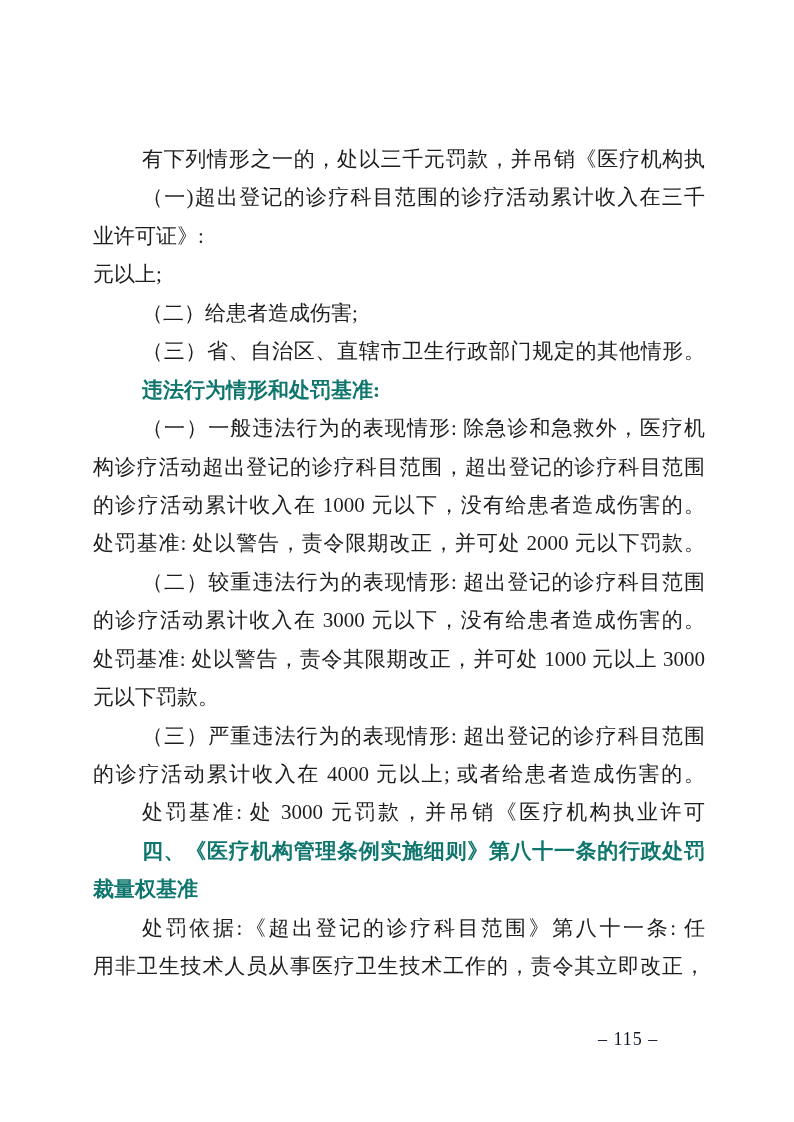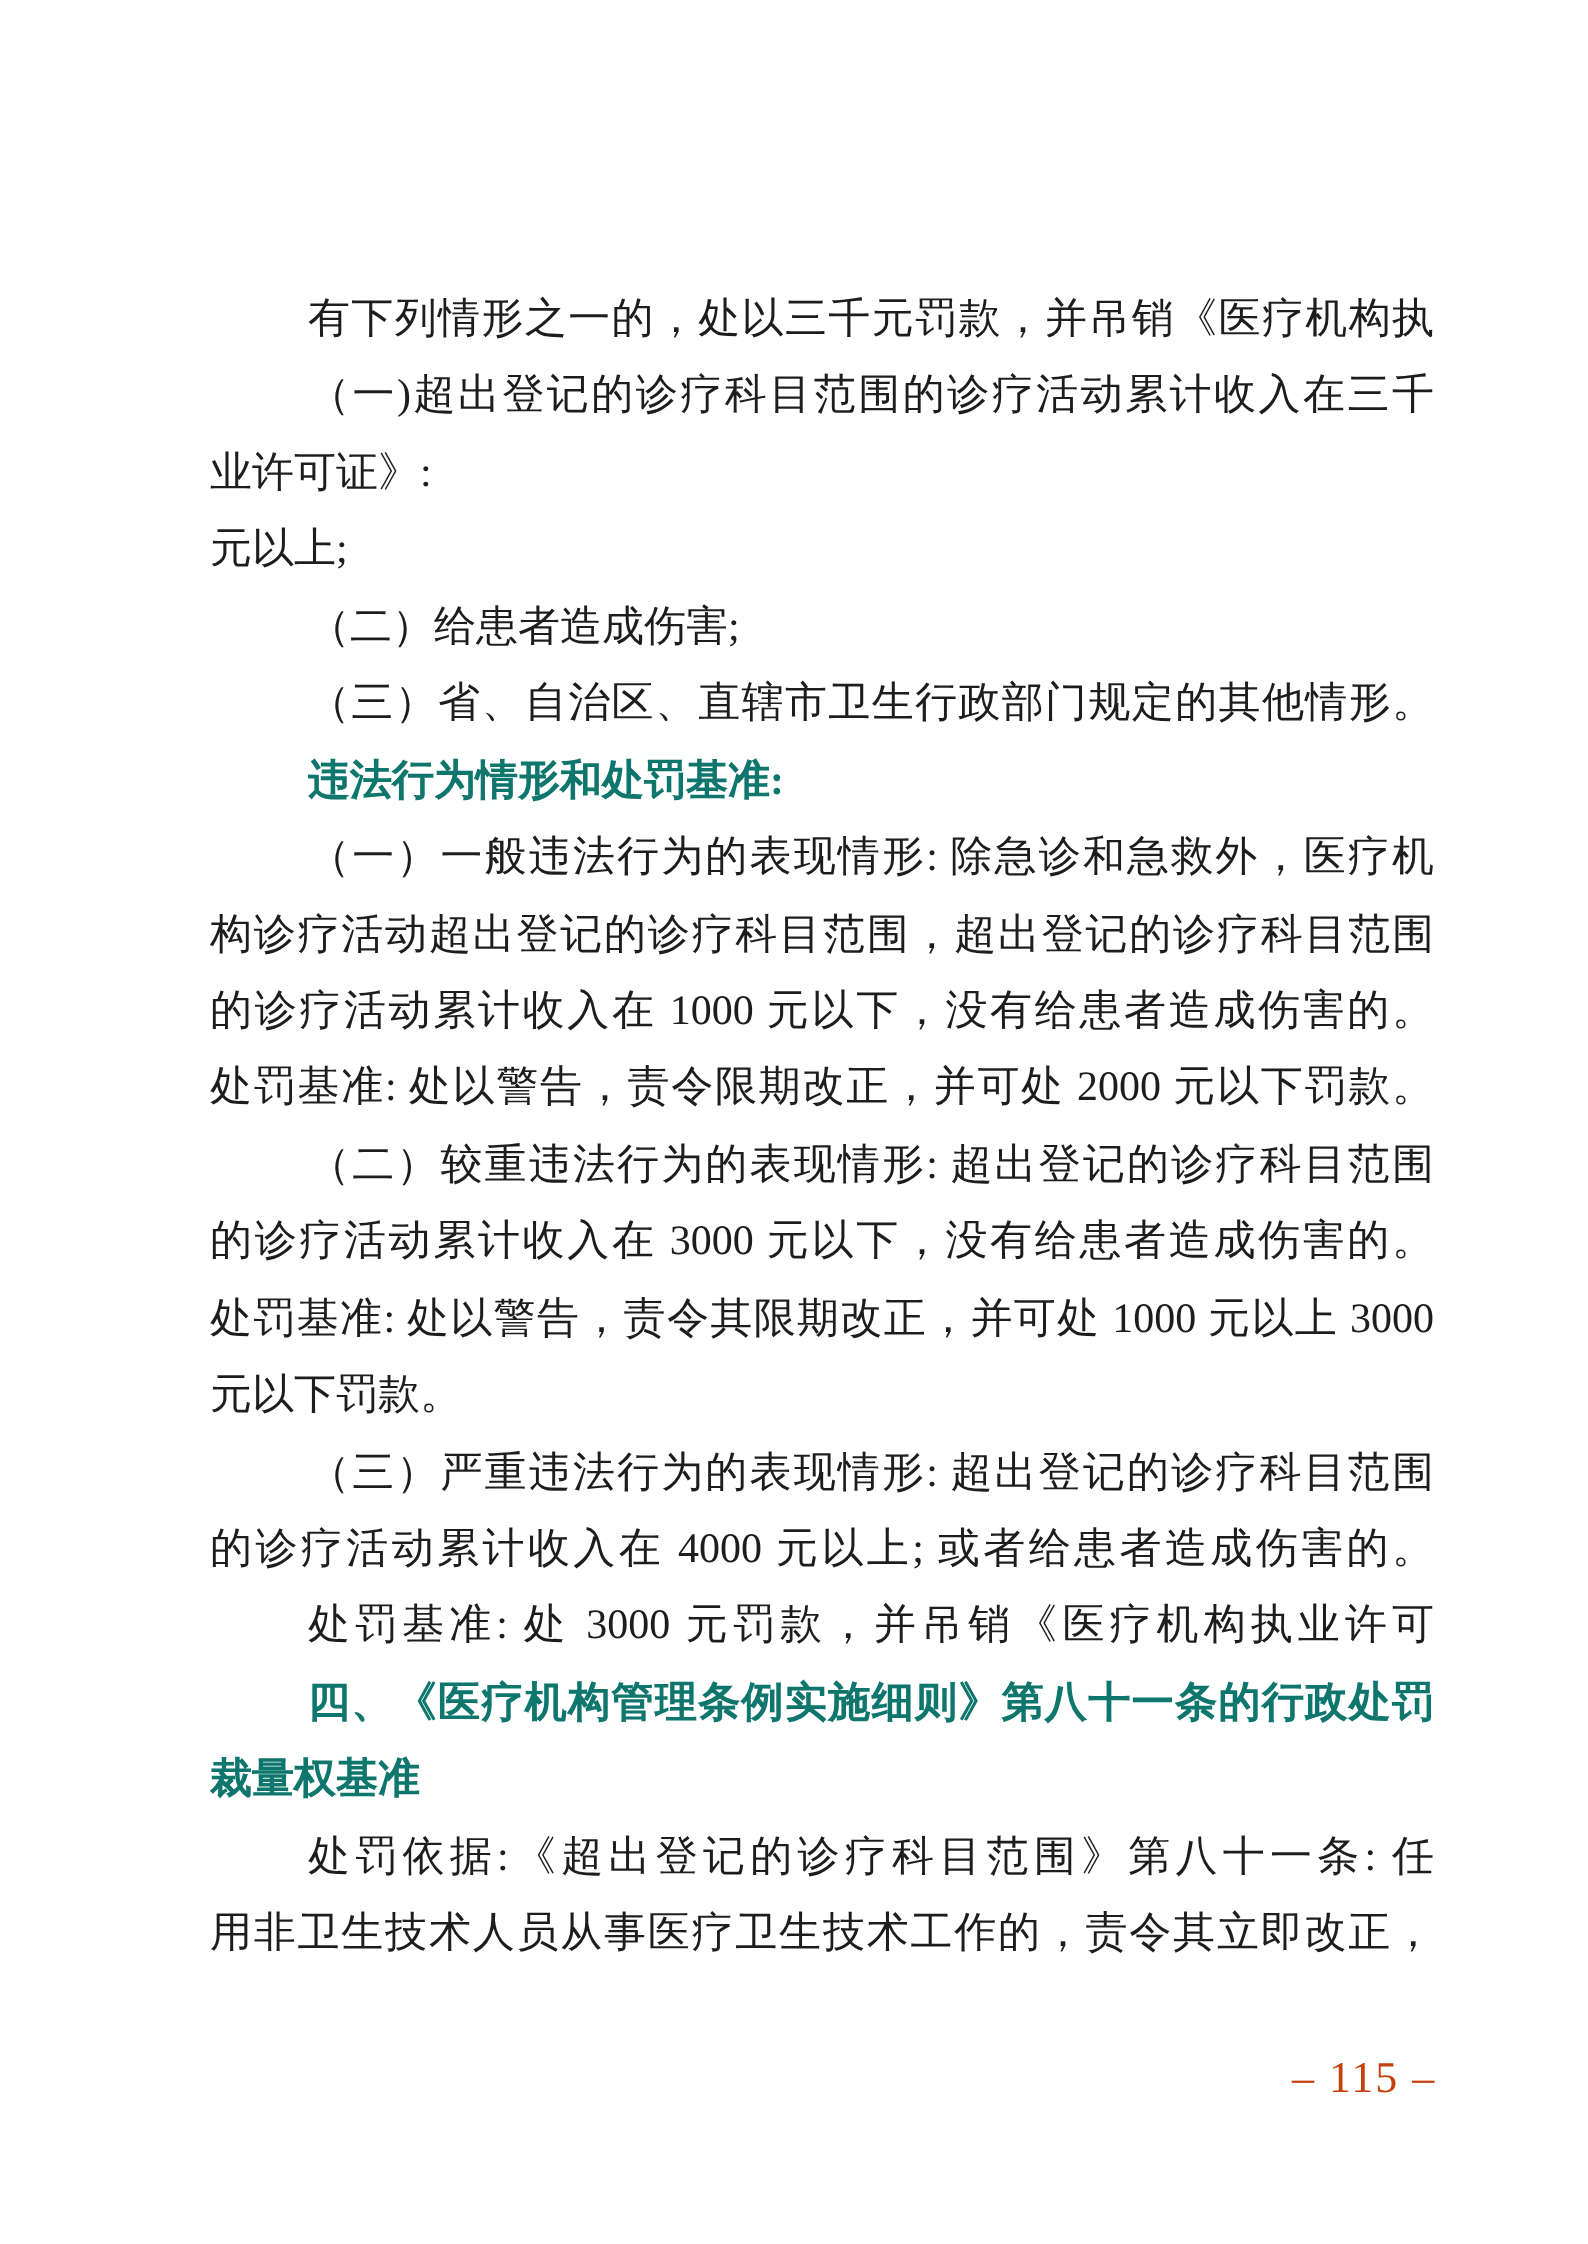--- a/index.html
+++ b/index.html
@@ -17,21 +17,20 @@
     height: 1122px;
     background: #ffffff;
     overflow: hidden;
     font-family: "Liberation Serif", "DejaVu Serif", serif;
   }
   .doc-body {
     position: absolute;
     left: 93px;
     top: 140px;
     width: 612px;
-    margin-left: 12px;
   }
   .line {
     font-size: 21px;
     line-height: 38.45px;
     height: 38.45px;
     color: #1d1d1d;
     text-align: justify;
     text-align-last: left;
     white-space: normal;
     overflow: hidden;
@@ -41,25 +40,25 @@
   }
   .line.indent {
     padding-left: 49px;
   }
   .line.bold {
     font-weight: bold;
     color: #0f766e;
   }
   .page-number {
     position: absolute;
-    left: 646px;
+    left: 598px;
     top: 1029px;
-    font-size: 22px;
+    font-size: 18px;
     line-height: 20px;
-    color: #c2410c;
+    color: #0f172a;
     letter-spacing: 1px;
     font-family: "Liberation Serif", "DejaVu Serif", serif;
   }
 </style>
 </head>
 <body>
 
 <div class="page">
   <main class="doc-body" id="doc-body">
       <div class="line indent fill">有下列情形之一的，处以三千元罚款，并吊销《医疗机构执</div>

